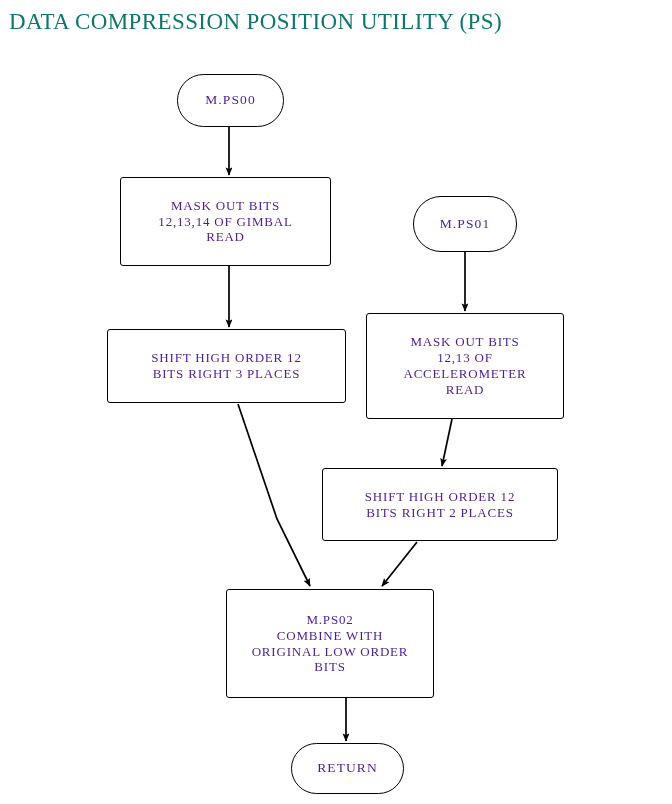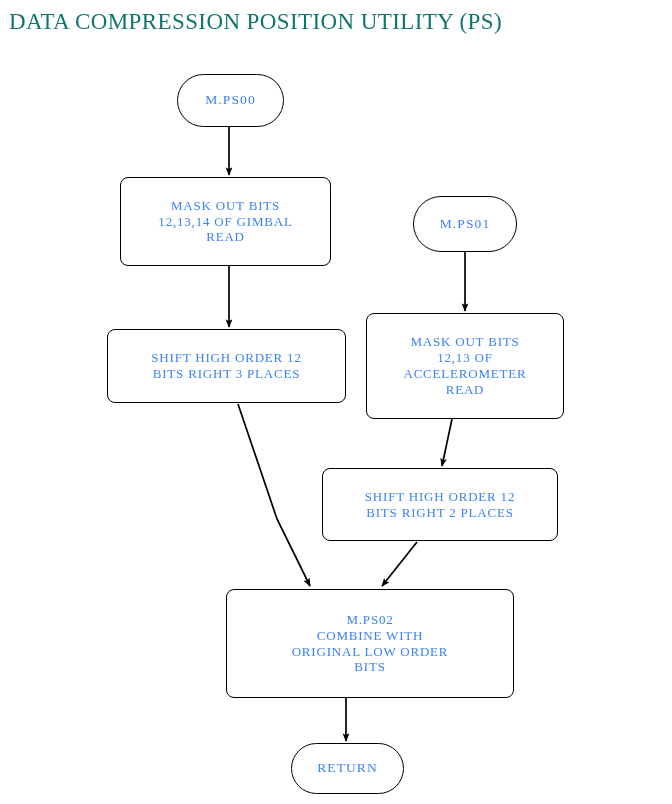--- a/index.html
+++ b/index.html
@@ -34,24 +34,24 @@
   }
   .node {
     position: absolute;
     box-sizing: border-box;
     border: 1.6px solid #000000;
     background: #ffffff;
     display: flex;
     align-items: center;
     justify-content: center;
     text-align: center;
-    color: #3b82f6;
+    color: #4c1d95;
   }
   .node-process {
-    border-radius: 8px;
+    border-radius: 3px;
   }
   .node-terminal {
     border-radius: 999px;
   }
   .node-label {
     display: block;
     line-height: 1.22;
     white-space: pre-line;
     letter-spacing: 0.8px;
     font-size: 13px;
@@ -108,21 +108,21 @@
     <div class="node node-process" style="left: 366px; top: 313px; width: 198px; height: 106px;">
       <span class="node-label">MASK OUT BITS
 12,13 OF
 ACCELEROMETER
 READ</span>
     </div>
     <div class="node node-process" style="left: 322px; top: 468px; width: 236px; height: 73px;">
       <span class="node-label">SHIFT HIGH ORDER 12
 BITS RIGHT 2 PLACES</span>
     </div>
-    <div class="node node-process" style="left: 226px; top: 589px; width: 288px; height: 109px;">
+    <div class="node node-process" style="left: 226px; top: 589px; width: 208px; height: 109px;">
       <span class="node-label">M.PS02
 COMBINE WITH
 ORIGINAL LOW ORDER
 BITS</span>
     </div>
     <div class="node node-terminal" style="left: 291px; top: 743px; width: 113px; height: 51px; text-align: center;">
       <span class="node-label">RETURN</span>
     </div>
   </div>
 

